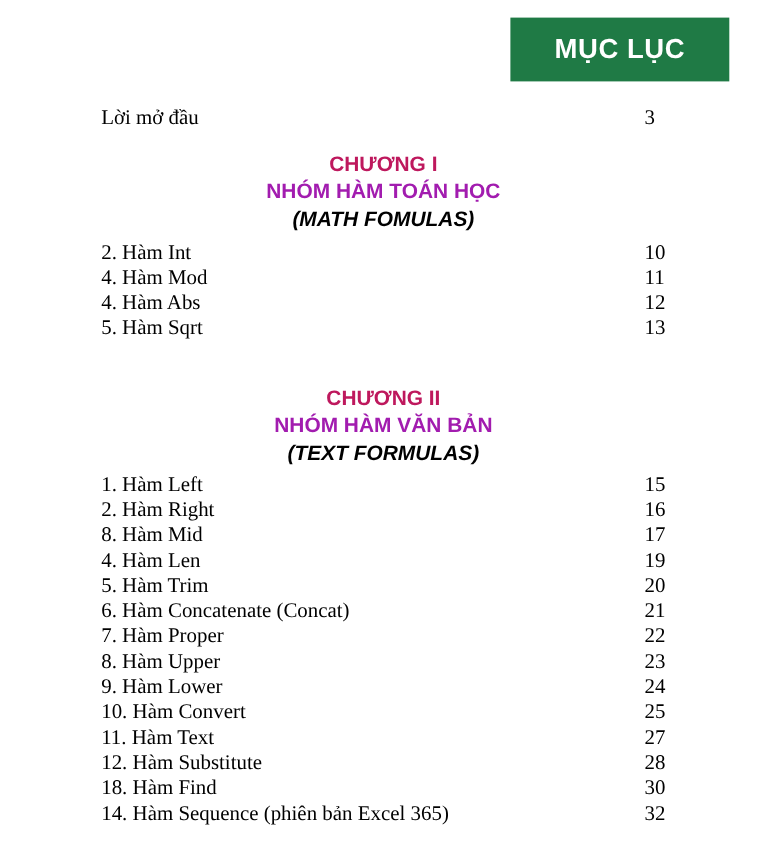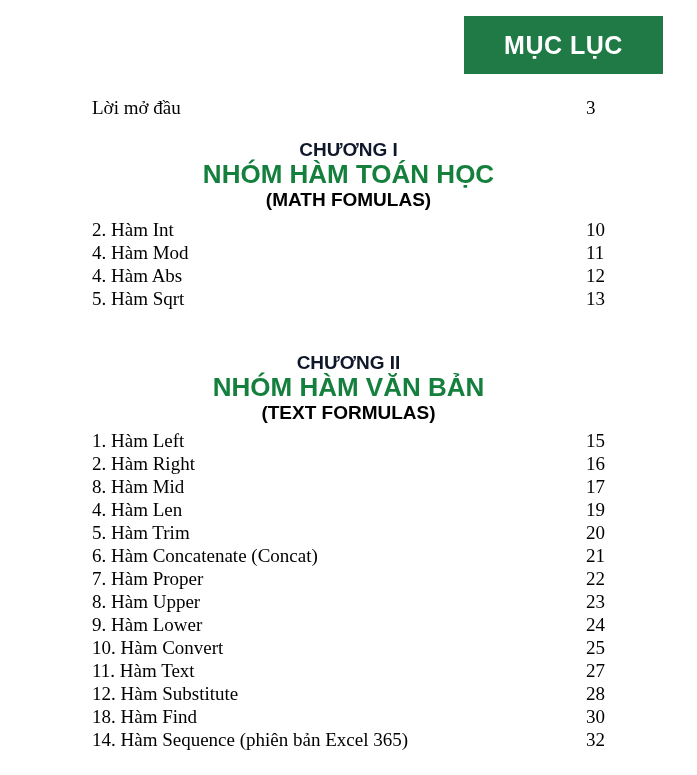--- a/index.html
+++ b/index.html
@@ -78,32 +78,33 @@
   
   .chapter {
     text-align: center;
     font-family: "Liberation Sans", sans-serif;
     font-weight: bold;
     margin: 0;
     padding: 0;
   }
   .chapter .line1 {
     font-size: 19px;
-    color: #0f172a;
+    color: #be185d;
     line-height: 25px;
   }
   .chapter .line2 {
-    font-size: 26px;
-    color: #15803d;
+    font-size: 19px;
+    color: #a21caf;
     line-height: 25px;
   }
   .chapter .line3 {
     font-size: 19px;
     color: #000000;
     line-height: 25px;
+    font-style: italic;
   }
   .chapter-1 { margin-top: 16px; margin-bottom: 6px; }
   .chapter-2 { margin-top: 40px; margin-bottom: 4px; }
 
   .list-block { margin-top: 4px; }
   .list-block .toc-row { margin-bottom: 0px; }
 </style>
 </head>
 <body>
 

